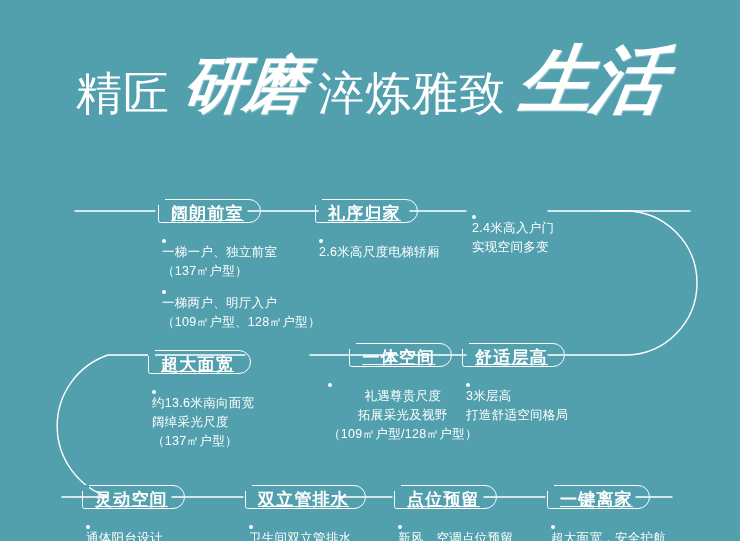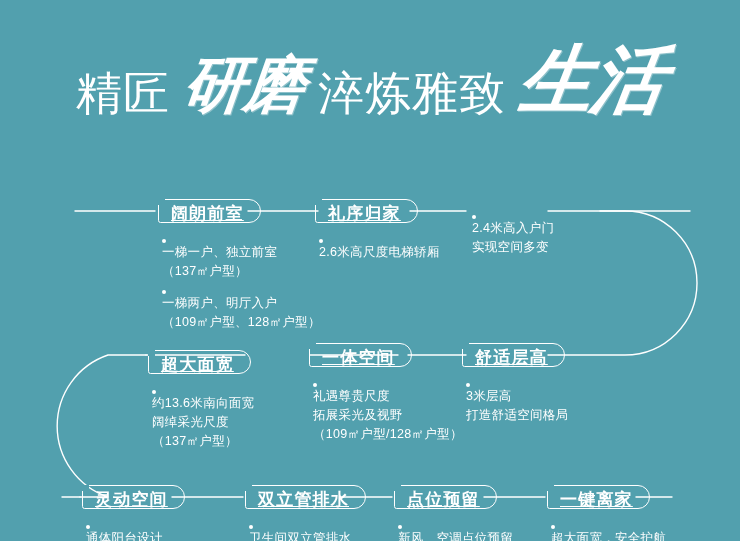--- a/index.html
+++ b/index.html
@@ -203,21 +203,21 @@
       <span class="dot"></span>
       <span class="lines">
         <div class="line">约13.6米南向面宽</div>
         <div class="line sub">阔绰采光尺度</div>
         <div class="line sub">（137㎡户型）</div>
       </span>
     </div>
   </div>
 </div>
 
-<div class="feature" style="left:309px; top:343px;">
+<div class="feature" style="left:324px; top:343px;text-align:center;">
   <div class="chip">一体空间</div>
   <div class="bullets">
     <div class="bullet-row">
       <span class="dot"></span>
       <span class="lines">
         <div class="line">礼遇尊贵尺度</div>
         <div class="line sub">拓展采光及视野</div>
         <div class="line sub">（109㎡户型/128㎡户型）</div>
       </span>
     </div>

